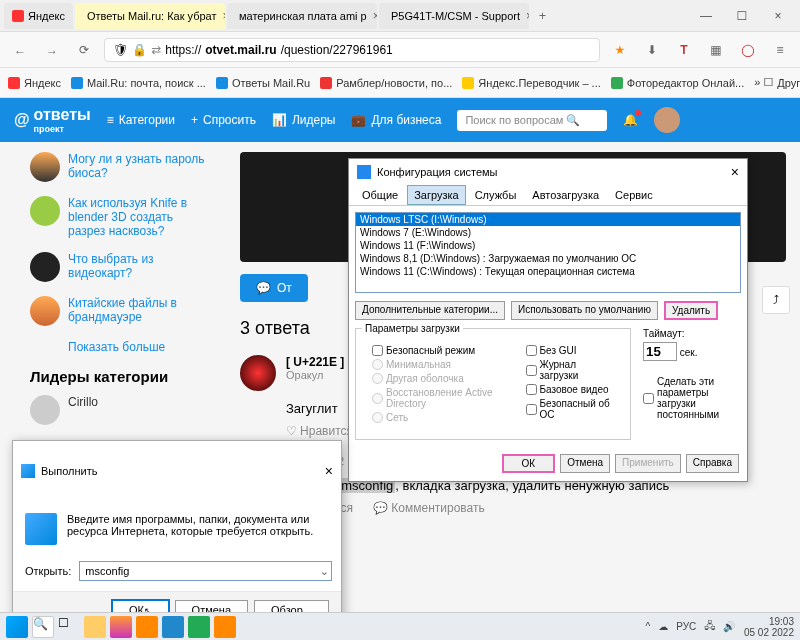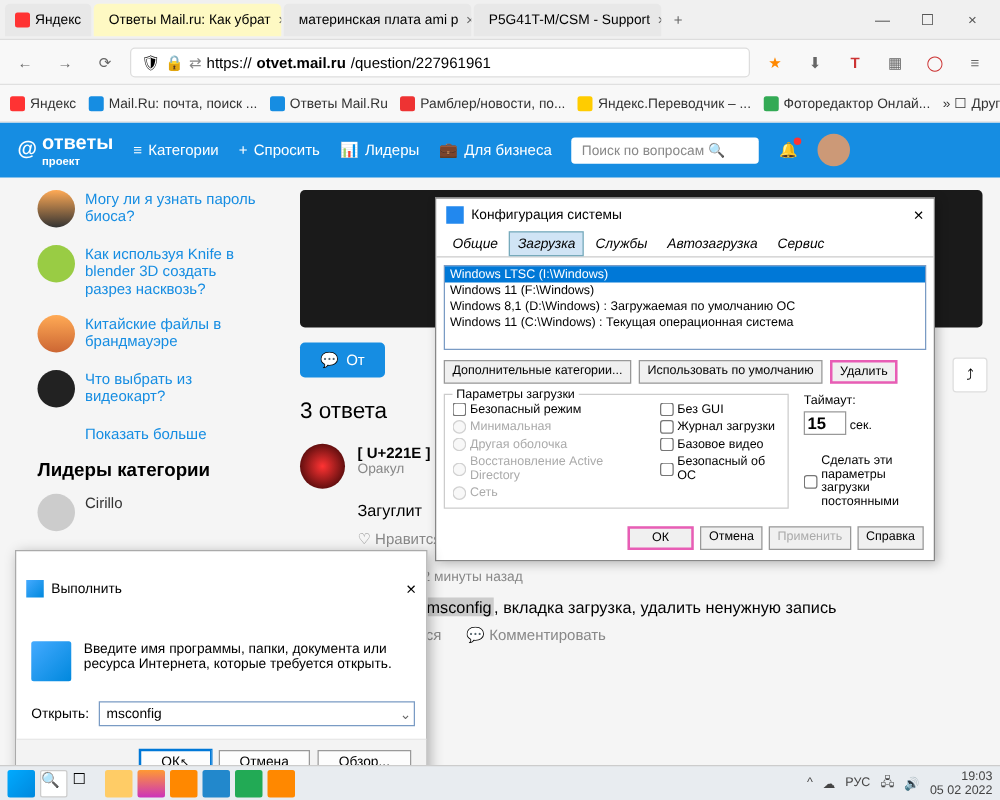--- a/index.html
+++ b/index.html
@@ -53,29 +53,29 @@
 .answer-text { margin-left: 46px; font-size: 13px; margin-top: 10px; }
 .highlight { background: #ccc; padding: 0 2px; }
 .actions { display: flex; gap: 20px; margin: 8px 0 4px; color: #888; font-size: 12px; margin-left: 46px; }
 
 
 .msconfig { position: absolute; left: 348px; top: 158px; width: 400px; background: #fff; border: 1px solid #888; box-shadow: 2px 2px 8px rgba(0,0,0,0.25); font-size: 11px; }
 .msconfig .dlgtitle { padding: 5px 8px; display: flex; align-items: center; gap: 6px; }
 .msconfig .dlgtitle .dicn { width: 14px; height: 14px; background: #28e; }
 .msconfig .closex { margin-left: auto; font-size: 14px; cursor: pointer; }
 .msconfig .tabs { display: flex; border-bottom: 1px solid #ccc; padding: 0 6px; gap: 2px; }
-.msconfig .mtab { padding: 3px 6px; font-size: 11px; border: 1px solid transparent; font-style: italic; }
+.msconfig .mtab { padding: 3px 6px; font-size: 11px; border: 1px solid transparent; }
 .msconfig .mtab.active { background: #d0e4f5; border: 1px solid #7ab; }
 .msconfig .bootlist { margin: 6px; border: 1px solid #7a9bc4; background: #fff; font-size: 10px; }
 .msconfig .bootlist .bitem { padding: 1px 4px; }
 .msconfig .bootlist .bitem.sel { background: #0078d7; color: #fff; }
 .msconfig .btnrow { display: flex; gap: 6px; padding: 2px 6px; }
 .msconfig .btn { border: 1px solid #999; padding: 2px 6px; font-size: 10px; background: #f0f0f0; }
 .msconfig .btn.pink { border: 2px solid #e85db5; }
-.msconfig .bootopts { margin: 6px; border: 1px solid #ccc; padding: 6px; display: flex; gap: 12px; font-size: 10px; position: relative; }
+.msconfig .bootopts { margin: 6px; border: 1px solid #ccc; padding: 16px; display: flex; gap: 12px; font-size: 10px; position: relative; }
 .msconfig .fieldset-label { position: absolute; top: -6px; left: 6px; background: #fff; padding: 0 3px; font-size: 10px; }
 .msconfig .optcol { display: flex; flex-direction: column; gap: 3px; }
 .msconfig .chk { display: flex; align-items: center; gap: 3px; }
 .msconfig .chk input { width: 11px; height: 11px; }
 .msconfig .chk.disabled { color: #aaa; }
 .msconfig .btmrow { display: flex; gap: 5px; padding: 8px; justify-content: flex-end; }
 .msconfig .timeout input { width: 34px; border: 1px solid #999; padding: 1px 2px; margin: 3px 0; font-weight: bold; }
 
 
 .rundlg { position: absolute; left: 12px; top: 440px; width: 330px; background: #fff; border: 1px solid #aaa; box-shadow: 2px 2px 10px rgba(0,0,0,0.3); font-size: 11px; }
@@ -207,26 +207,26 @@
     <div class="leftcol">
       <div class="sideitem">
           <div class="sideav" style="background:linear-gradient(#fa5,#333)"></div>
           <div class="sidetxt">Могу ли я узнать пароль биоса?</div>
         </div>
       <div class="sideitem">
           <div class="sideav" style="background:#9c4"></div>
           <div class="sidetxt">Как используя Knife в blender 3D создать разрез насквозь?</div>
         </div>
       <div class="sideitem">
+          <div class="sideav" style="background:#222"></div>
+          <div class="sidetxt">Что выбрать из видеокарт?</div>
+        </div>
+      <div class="sideitem">
           <div class="sideav" style="background:linear-gradient(#fa5,#c63)"></div>
           <div class="sidetxt">Китайские файлы в брандмауэре</div>
-        </div>
-      <div class="sideitem">
-          <div class="sideav" style="background:#222"></div>
-          <div class="sidetxt">Что выбрать из видеокарт?</div>
         </div>
       <div class="showmore">Показать больше</div>
       <div class="sidetitle">Лидеры категории</div>
       <div class="sideitem">
           <div class="sideav"></div>
           <div class="sidetxt" style="color:#333">Cirillo</div>
         </div>
       <div class="showmore" style="margin-top:140px">Показать больше</div>
     </div>
 
@@ -276,20 +276,21 @@
     </div>
   <div class="tabs">
     <div class="mtab">Общие</div>
     <div class="mtab active">Загрузка</div>
     <div class="mtab">Службы</div>
     <div class="mtab">Автозагрузка</div>
     <div class="mtab">Сервис</div>
   </div>
   <div class="bootlist">
     <div class="bitem sel">Windows LTSC (I:\Windows)</div>
+    <div class="bitem">Windows 7 (E:\Windows)</div>
     <div class="bitem">Windows 11 (F:\Windows)</div>
     <div class="bitem">Windows 8,1 (D:\Windows) : Загружаемая по умолчанию ОС</div>
     <div class="bitem">Windows 11 (C:\Windows) : Текущая операционная система</div>
     <div style="height:14px"></div>
   </div>
   <div class="btnrow">
     <div class="btn">Дополнительные категории...</div>
     <div class="btn">Использовать по умолчанию</div>
     <div class="btn pink">Удалить</div>
   </div>

